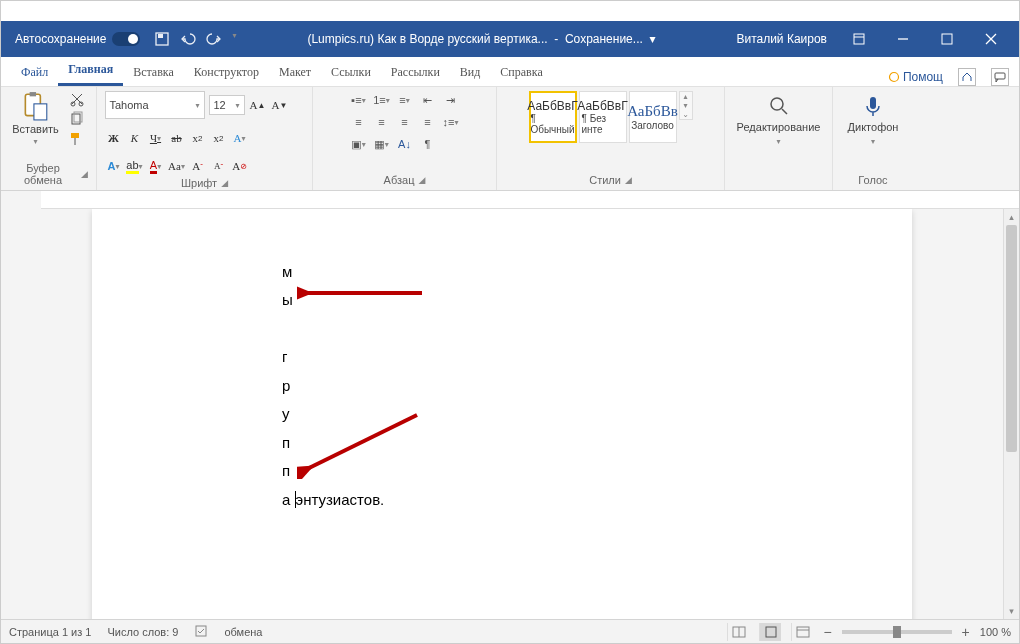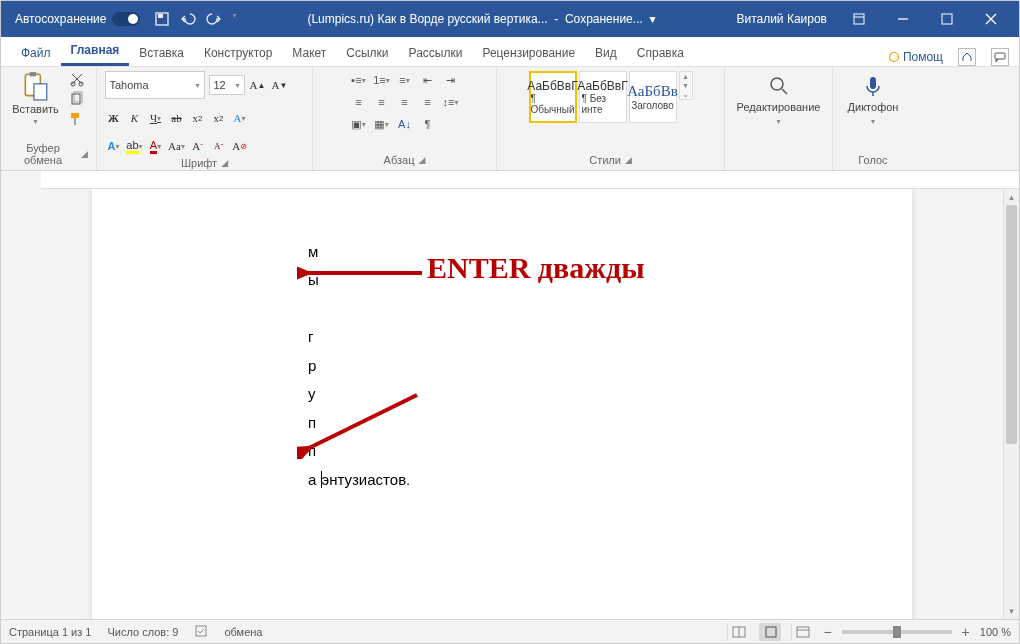--- a/index.html
+++ b/index.html
@@ -1,33 +1,33 @@
 <!DOCTYPE html>
 <html><head>
 <meta charset="utf-8">
 <style>
   * { box-sizing: border-box; margin: 0; padding: 0; font-family: "Segoe UI", Tahoma, sans-serif; }
   body { background: #fff; width: 1020px; height: 644px; overflow: hidden; position: relative; }
   .window { width: 1020px; height: 644px; border: 1px solid #ccc; display: flex; flex-direction: column; background: #fff; }
 
   
-  .titlebar { height: 36px; background: #2b579a; color: #fff; display: flex; align-items: center; font-size: 12px; padding: 0 6px; }
+  .titlebar { height: 36px; background: #2b579a; color: #fff; display: flex; align-items: center; font-size: 12px; padding: 0 6px; margin-top: 20px; }
   .titlebar .autosave { display: flex; align-items: center; gap: 6px; margin-left: 8px; }
   .toggle { width: 28px; height: 14px; background: #1a3f73; border-radius: 7px; position: relative; }
   .toggle::after { content: ""; position: absolute; width: 10px; height: 10px; border-radius: 50%; background: #fff; top: 2px; right: 2px; }
   .titlebar .qat { display: flex; gap: 10px; margin-left: 14px; }
   .qat-icon { width: 16px; height: 16px; opacity: .9; }
   .titlebar .title-center { flex: 1; text-align: center; }
   .titlebar .user { padding: 0 10px; }
   .winbtn { width: 44px; height: 36px; display: flex; align-items: center; justify-content: center; }
   .winbtn svg { stroke: #fff; fill: #fff; }
 
   
   .tabs { height: 30px; background: #fff; display: flex; align-items: flex-end; padding: 0 10px; border-bottom: 1px solid #e1e1e1; font-size: 12px; color: #555; }
-  .tab { padding: 6px 10px; cursor: pointer; }
+  .tab { padding: 6px 10px; cursor: pointer; font-family: Liberation Serif, serif; }
   .tab.active { color: #2b579a; border-bottom: 3px solid #2b579a; font-weight: 600; }
   .tab.file { color: #2b579a; }
   .tabs .right { margin-left: auto; display: flex; gap: 15px; align-items: center; }
   .tabs .right .help { color: #2b579a; }
   .tabs .right .box { width: 18px; height: 18px; border: 1px solid #bbb; display:flex;align-items:center;justify-content:center; }
 
   
   .ribbon { height: 104px; background: #f3f3f3; display: flex; border-bottom: 1px solid #d4d4d4; font-size: 11px; color: #444; }
   .group { border-right: 1px solid #e1e1e1; padding: 4px 8px 2px 8px; display: flex; flex-direction: column; justify-content: space-between; align-items: center; }
   .group-title { font-size: 11px; color: #666; padding: 2px 0; width:100%; text-align:center; display:flex; align-items:center; justify-content:center; gap:4px;}
@@ -67,21 +67,21 @@
 
   
   .action-col { display:flex; flex-direction:column; align-items:center; gap:4px; padding: 4px 10px;}
   .action-col .big-icon { width:22px; height:22px; }
 
   
   .doc-area { flex:1; background:#f4f4f4; position:relative; overflow:hidden; }
   .ruler { height:18px; background:#fff; border-bottom:1px solid #ddd; margin-left:40px; display:flex; align-items:center; font-size:8px; color:#888; }
   .doc-scroll { position:absolute; top:18px; bottom:0; left:0; right:16px; overflow:hidden; display:flex; justify-content:center;}
   .page { width:820px; background:#fff; box-shadow:0 2px 6px rgba(0,0,0,.15); margin-top:0; min-height:600px; padding:20px 0 20px 190px; position:relative; }
-  .vtext { font-family: Tahoma, sans-serif; font-size:15px; color:#000; line-height:1.9; white-space:pre-line;margin-left:26px;}
+  .vtext { font-family: Tahoma, sans-serif; font-size:15px; color:#000; line-height:1.9; white-space:pre-line;}
   .cursor { border-left:1px solid #000; }
 
   
   .annot { position:absolute; font-family: "Times New Roman", serif; font-weight:700; font-size:30px; color:#b80000; text-shadow: 1px 1px 0 #fff, -1px -1px 0 #fff, 1px -1px 0 #fff, -1px 1px 0 #fff; }
   .arrow { position:absolute; }
 
   
   .vscroll { position:absolute; right:0; top:18px; bottom:0; width:16px; background:#f0f0f0; border-left:1px solid #ddd; display:flex; flex-direction:column; }
   .vscroll .arr { height:16px; display:flex; align-items:center; justify-content:center; font-size:9px; color:#888; }
   .vscroll .track { flex:1; position:relative; }
@@ -152,21 +152,20 @@
   </div>
 
   <div class="tabs">
     <div class="tab file">Файл</div>
     <div class="tab active">Главная</div>
     <div class="tab">Вставка</div>
     <div class="tab">Конструктор</div>
     <div class="tab">Макет</div>
     <div class="tab">Ссылки</div>
     <div class="tab">Рассылки</div>
-    <div class="tab">Рецензирование</div>
     <div class="tab">Вид</div>
     <div class="tab">Справка</div>
     <div class="right">
       <span class="help"><svg width="12" height="12" style="vertical-align:-2px">
             <circle cx="6" cy="6" r="4.5" fill="none" stroke="#f2a100" stroke-width="1.2"></circle>
           </svg> <span>Помощ</span></span>
       <div class="box">
           <svg width="12" height="12">
             <path d="M2 10V6l4-4 4 4v4" fill="none" stroke="#2b579a"></path>
           </svg>
@@ -365,21 +364,20 @@
         </div>
 
         <svg class="arrow" style="left:205px; top:74px" width="130" height="20">
             <defs>
               <marker id="ah1" markerWidth="10" markerHeight="8" refX="2" refY="4" orient="auto">
                 <path d="M10 0L0 4l10 4z" fill="#b80000"></path>
               </marker>
             </defs>
             <line x1="125" y1="10" x2="8" y2="10" stroke="#b80000" stroke-width="4" marker-end="url(#ah1)"></line>
           </svg>
-        <div class="annot" style="left:335px; top:62px">ENTER дважды</div>
 
         <svg class="arrow" style="left:205px; top:200px" width="130" height="70">
             <defs>
               <marker id="ah2" markerWidth="10" markerHeight="8" refX="2" refY="4" orient="auto">
                 <path d="M10 0L0 4l10 4z" fill="#b80000"></path>
               </marker>
             </defs>
             <line x1="120" y1="6" x2="10" y2="60" stroke="#b80000" stroke-width="4" marker-end="url(#ah2)"></line>
           </svg>
       </div>

